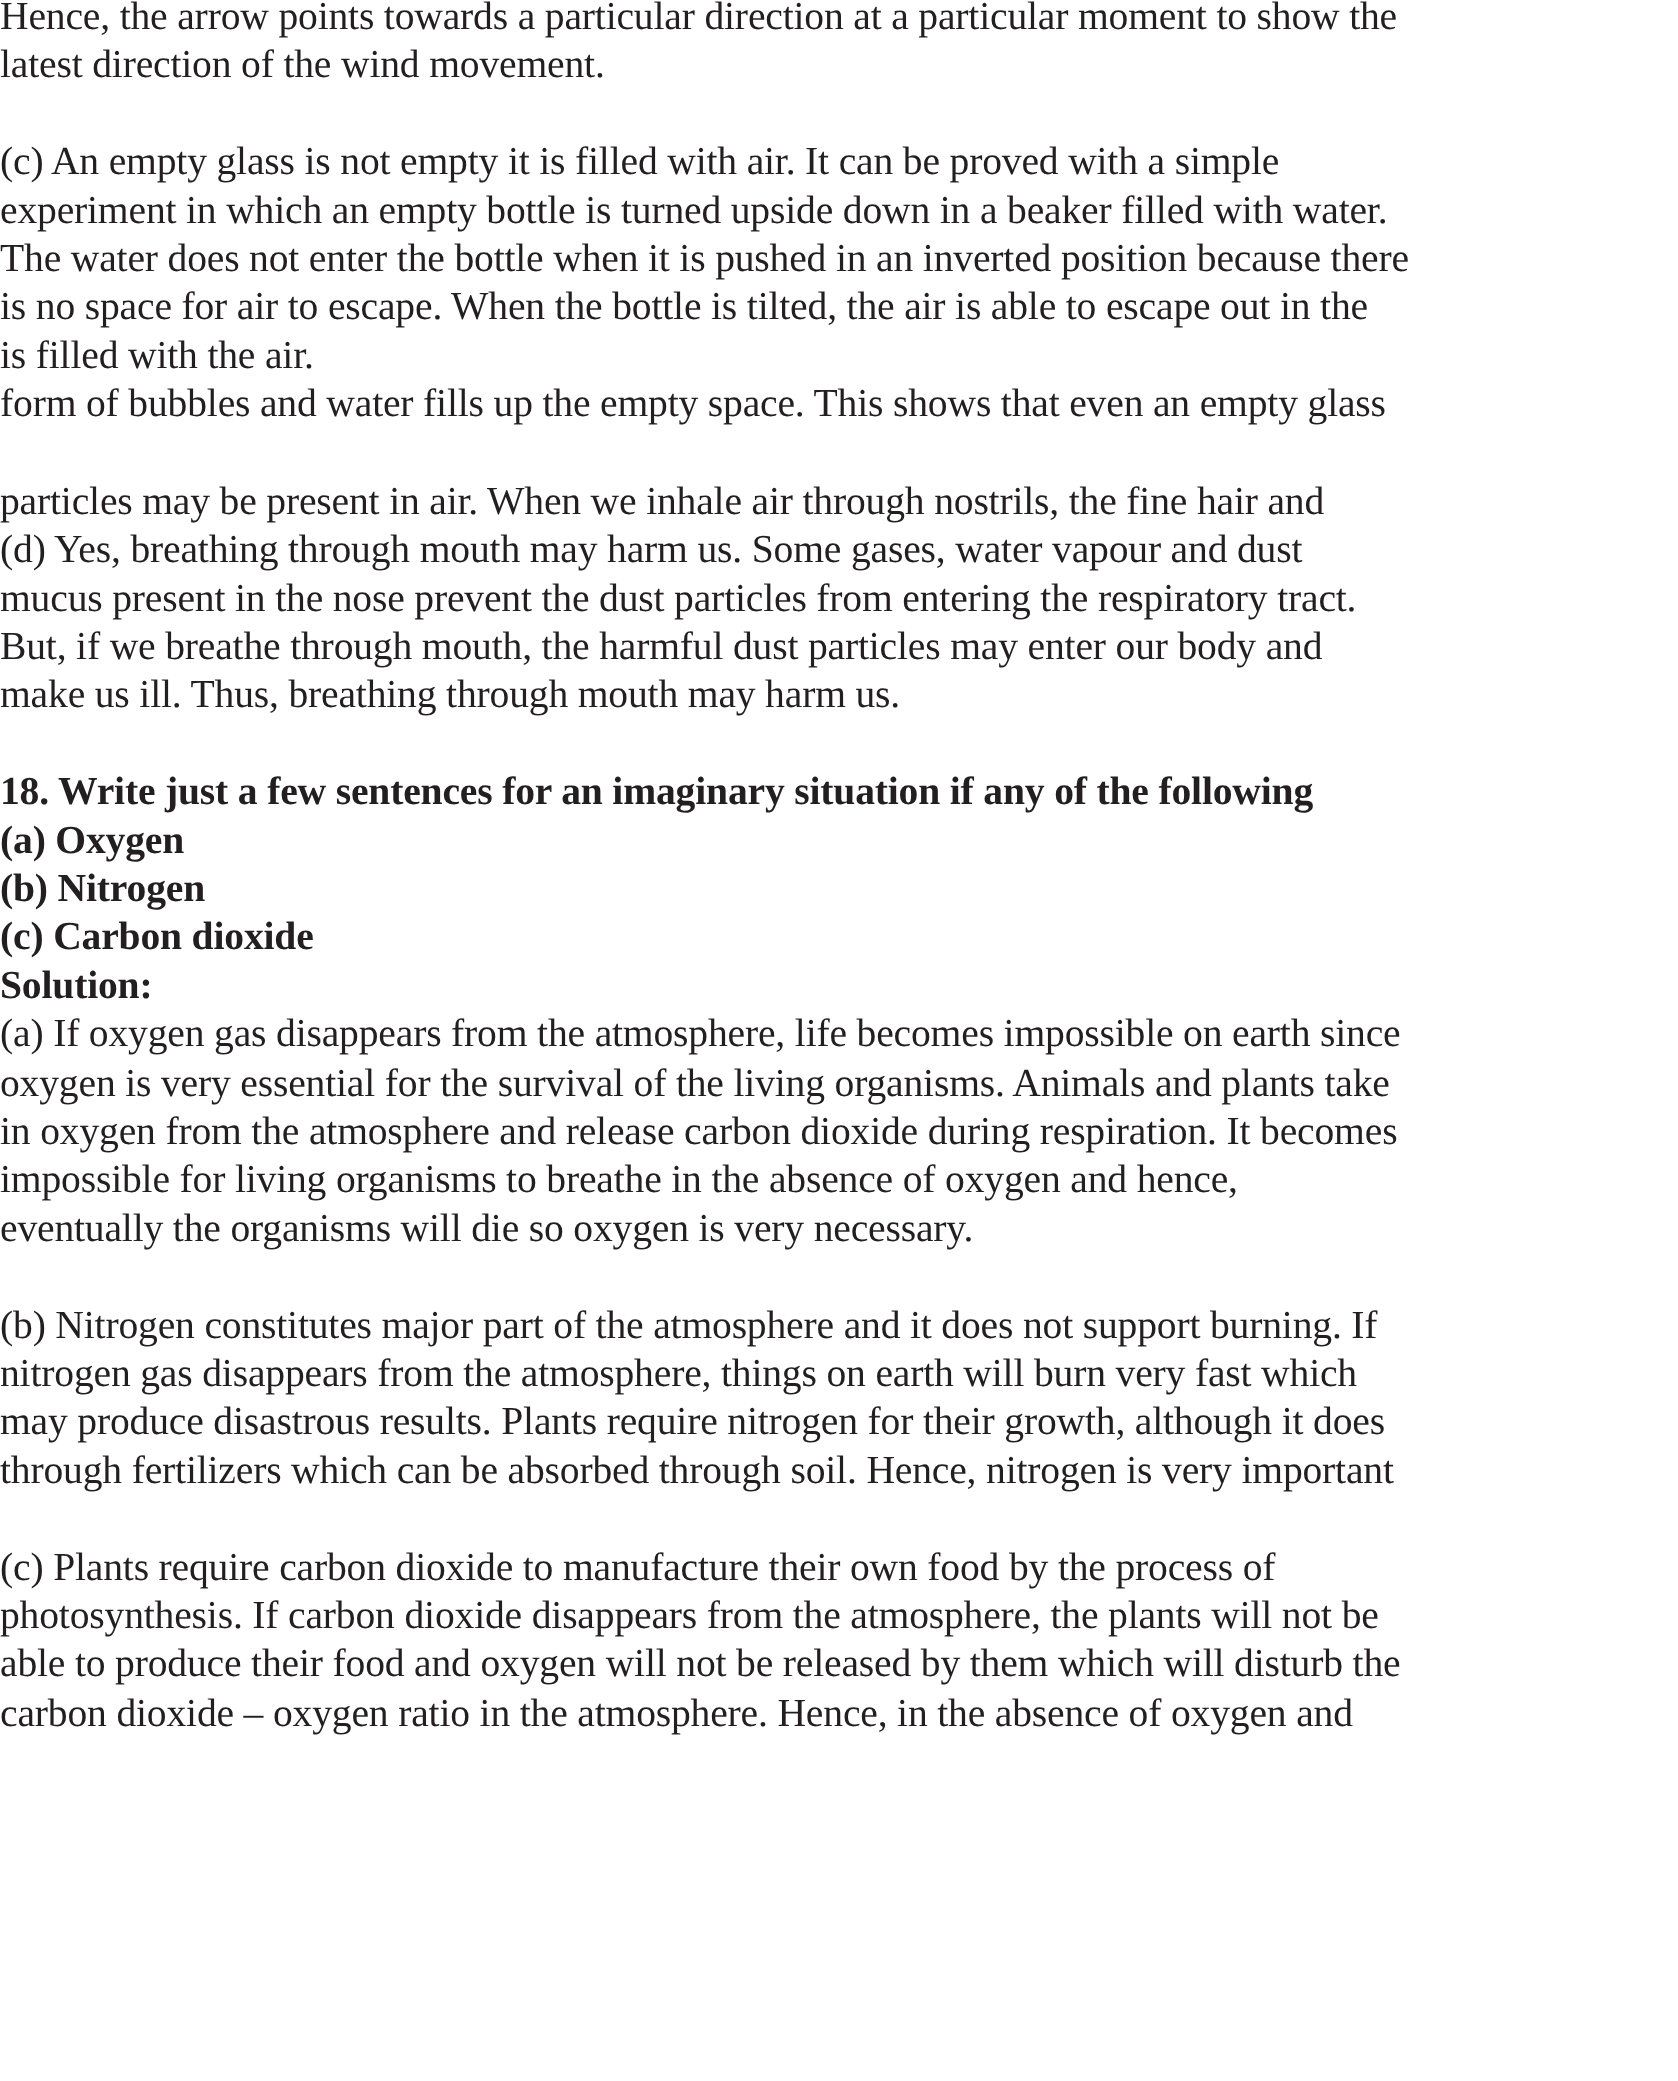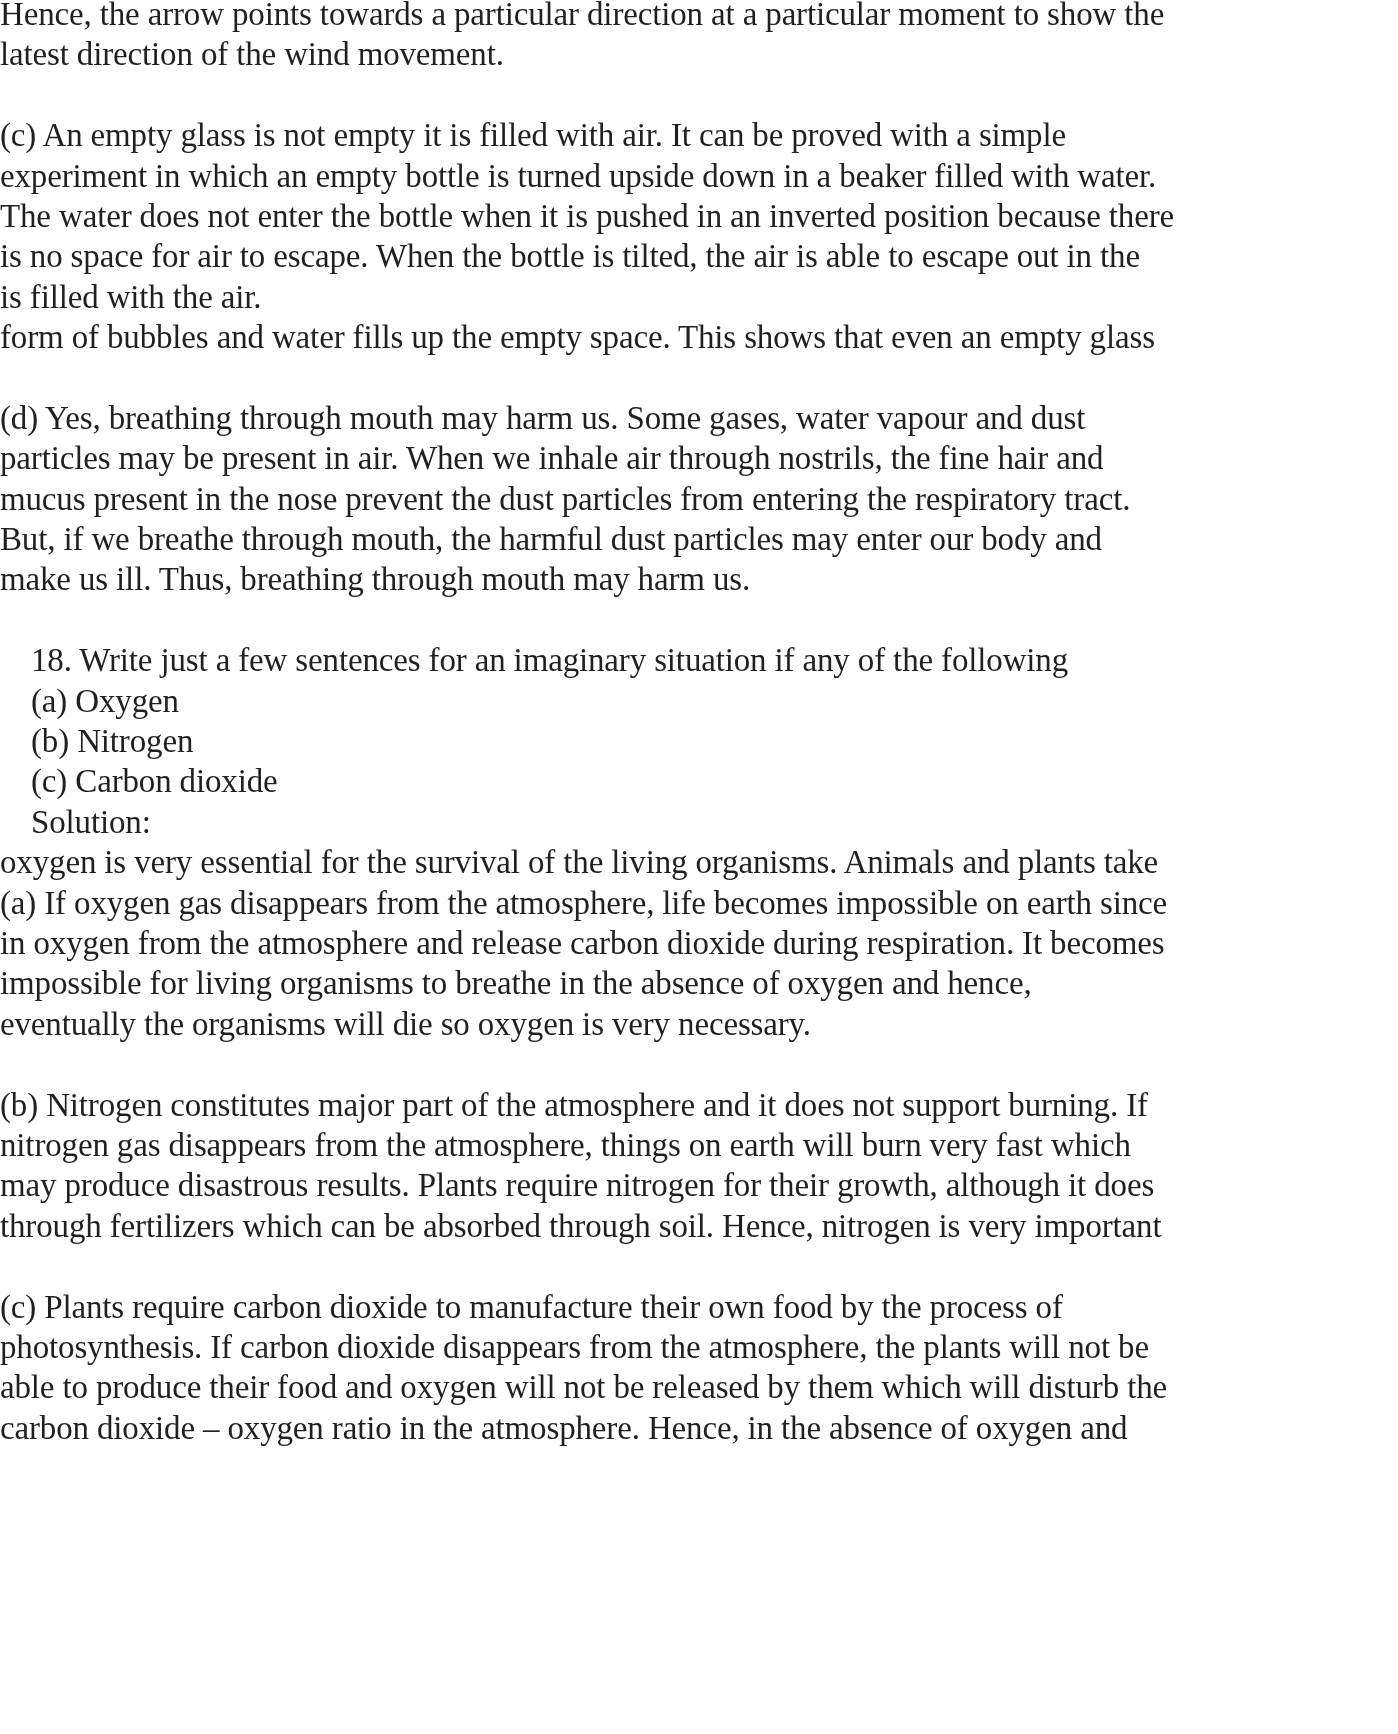--- a/index.html
+++ b/index.html
@@ -23,22 +23,21 @@
     }
     .line {
       display: block;
       font-size: 33px;
       line-height: 40.4px;
       height: 40.4px;
       white-space: nowrap;
       letter-spacing: -0.15px;
     }
     .bold {
-      font-weight: normal;
-      margin-left: 31px;
+      font-weight: bold;
     }
     .gap {
       display: block;
       height: 40.4px;
     }
     .block {
       display: block;
     }
   </style>
 </head>
@@ -58,40 +57,40 @@
     <span class="line">experiment in which an empty bottle is turned upside down in a beaker filled with water.</span>
     <span class="line">The water does not enter the bottle when it is pushed in an inverted position because there</span>
     <span class="line">is no space for air to escape. When the bottle is tilted, the air is able to escape out in the</span>
     <span class="line">is filled with the air.</span>
     <span class="line">form of bubbles and water fills up the empty space. This shows that even an empty glass</span>
   </div>
 
   <span class="gap"></span>
 
   <div class="block">
+    <span class="line">particles may be present in air. When we inhale air through nostrils, the fine hair and</span>
     <span class="line">(d) Yes, breathing through mouth may harm us. Some gases, water vapour and dust</span>
-    <span class="line">particles may be present in air. When we inhale air through nostrils, the fine hair and</span>
     <span class="line">mucus present in the nose prevent the dust particles from entering the respiratory tract.</span>
     <span class="line">But, if we breathe through mouth, the harmful dust particles may enter our body and</span>
     <span class="line">make us ill. Thus, breathing through mouth may harm us.</span>
   </div>
 
   <span class="gap"></span>
 
   <div class="block">
     <span class="line bold">18. Write just a few sentences for an imaginary situation if any of the following</span>
     <span class="line bold">(a) Oxygen</span>
     <span class="line bold">(b) Nitrogen</span>
     <span class="line bold">(c) Carbon dioxide</span>
     <span class="line bold">Solution:</span>
   </div>
 
   <div class="block">
+    <span class="line">(a) If oxygen gas disappears from the atmosphere, life becomes impossible on earth since</span>
     <span class="line">oxygen is very essential for the survival of the living organisms. Animals and plants take</span>
-    <span class="line">(a) If oxygen gas disappears from the atmosphere, life becomes impossible on earth since</span>
     <span class="line">in oxygen from the atmosphere and release carbon dioxide during respiration. It becomes</span>
     <span class="line">impossible for living organisms to breathe in the absence of oxygen and hence,</span>
     <span class="line">eventually the organisms will die so oxygen is very necessary.</span>
   </div>
 
   <span class="gap"></span>
 
   <div class="block">
     <span class="line">(b) Nitrogen constitutes major part of the atmosphere and it does not support burning. If</span>
     <span class="line">nitrogen gas disappears from the atmosphere, things on earth will burn very fast which</span>

